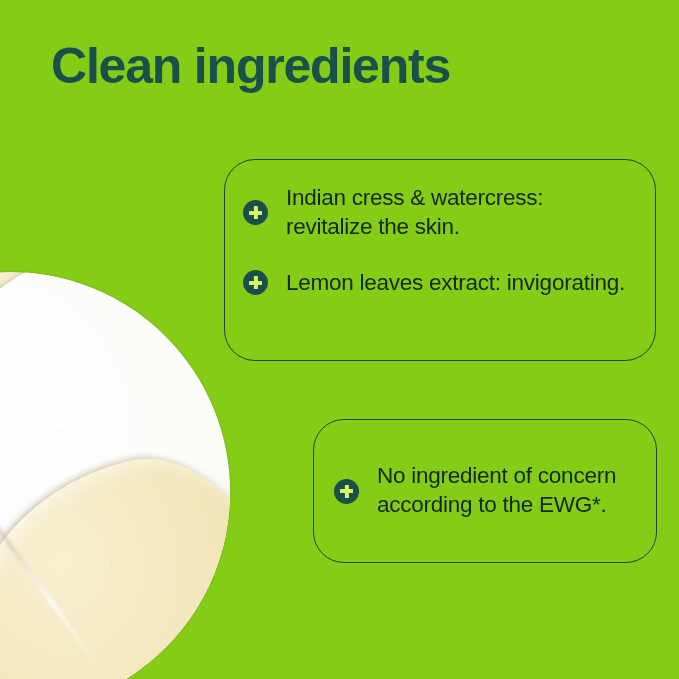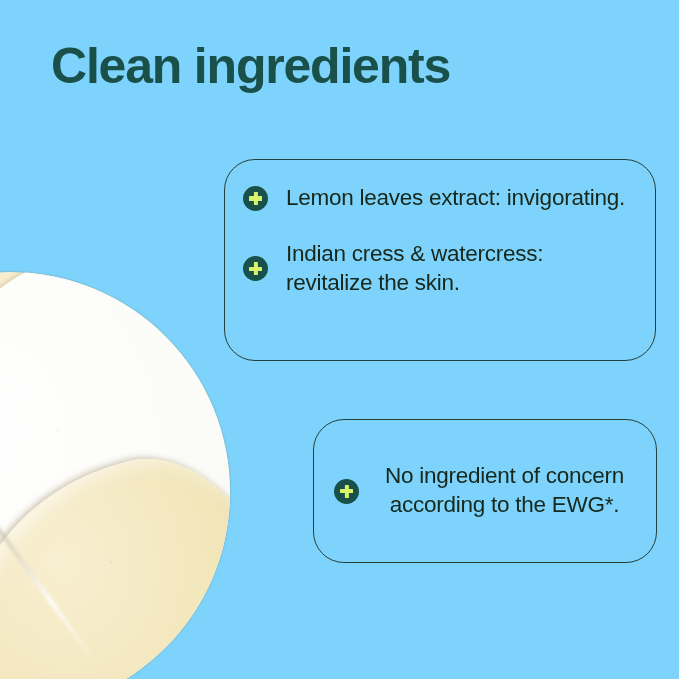--- a/index.html
+++ b/index.html
@@ -7,21 +7,21 @@
     padding: 0;
   }
   body {
     font-family: "Liberation Sans", sans-serif;
   }
   #canvas {
     position: relative;
     width: 679px;
     height: 679px;
     overflow: hidden;
-    background: #7dd3fc;
+    background: #84cc16;
   }
 
   
   #product-photo {
     position: absolute;
     left: -210px;
     top: 272px;
     width: 440px;
     height: 440px;
     border-radius: 50%;
@@ -160,21 +160,20 @@
   .bullet-row {
     display: flex;
     align-items: center;
     gap: 18px;
   }
   #card-ingredients .bullet-row + .bullet-row {
     margin-top: 27px;
   }
   #card-ewg .bullet-row {
     height: 100%;
-    text-align: center;
   }
 
   .plus-badge {
     flex: 0 0 auto;
     width: 25px;
     height: 25px;
     border-radius: 50%;
     background: #1a504a;
     position: relative;
   }
@@ -233,25 +232,25 @@
     <div class="gel-gloss2"></div>
     <div class="gel-speckle"></div>
     <div class="disc-rim"></div>
   </div>
 
   <div id="page-title">Clean ingredients</div>
 
   <div class="info-card" id="card-ingredients">
     <div class="bullet-row">
       <span class="plus-badge"></span>
-      <span class="bullet-text">Lemon leaves extract: invigorating.</span>
+      <span class="bullet-text">Indian cress &amp; watercress: revitalize the skin.</span>
     </div>
     <div class="bullet-row">
       <span class="plus-badge"></span>
-      <span class="bullet-text">Indian cress &amp; watercress: revitalize the skin.</span>
+      <span class="bullet-text">Lemon leaves extract: invigorating.</span>
     </div>
   </div>
 
   <div class="info-card" id="card-ewg">
     <div class="bullet-row">
       <span class="plus-badge"></span>
       <span class="bullet-text">No ingredient of concern according to the EWG*.</span>
     </div>
   </div>
 

